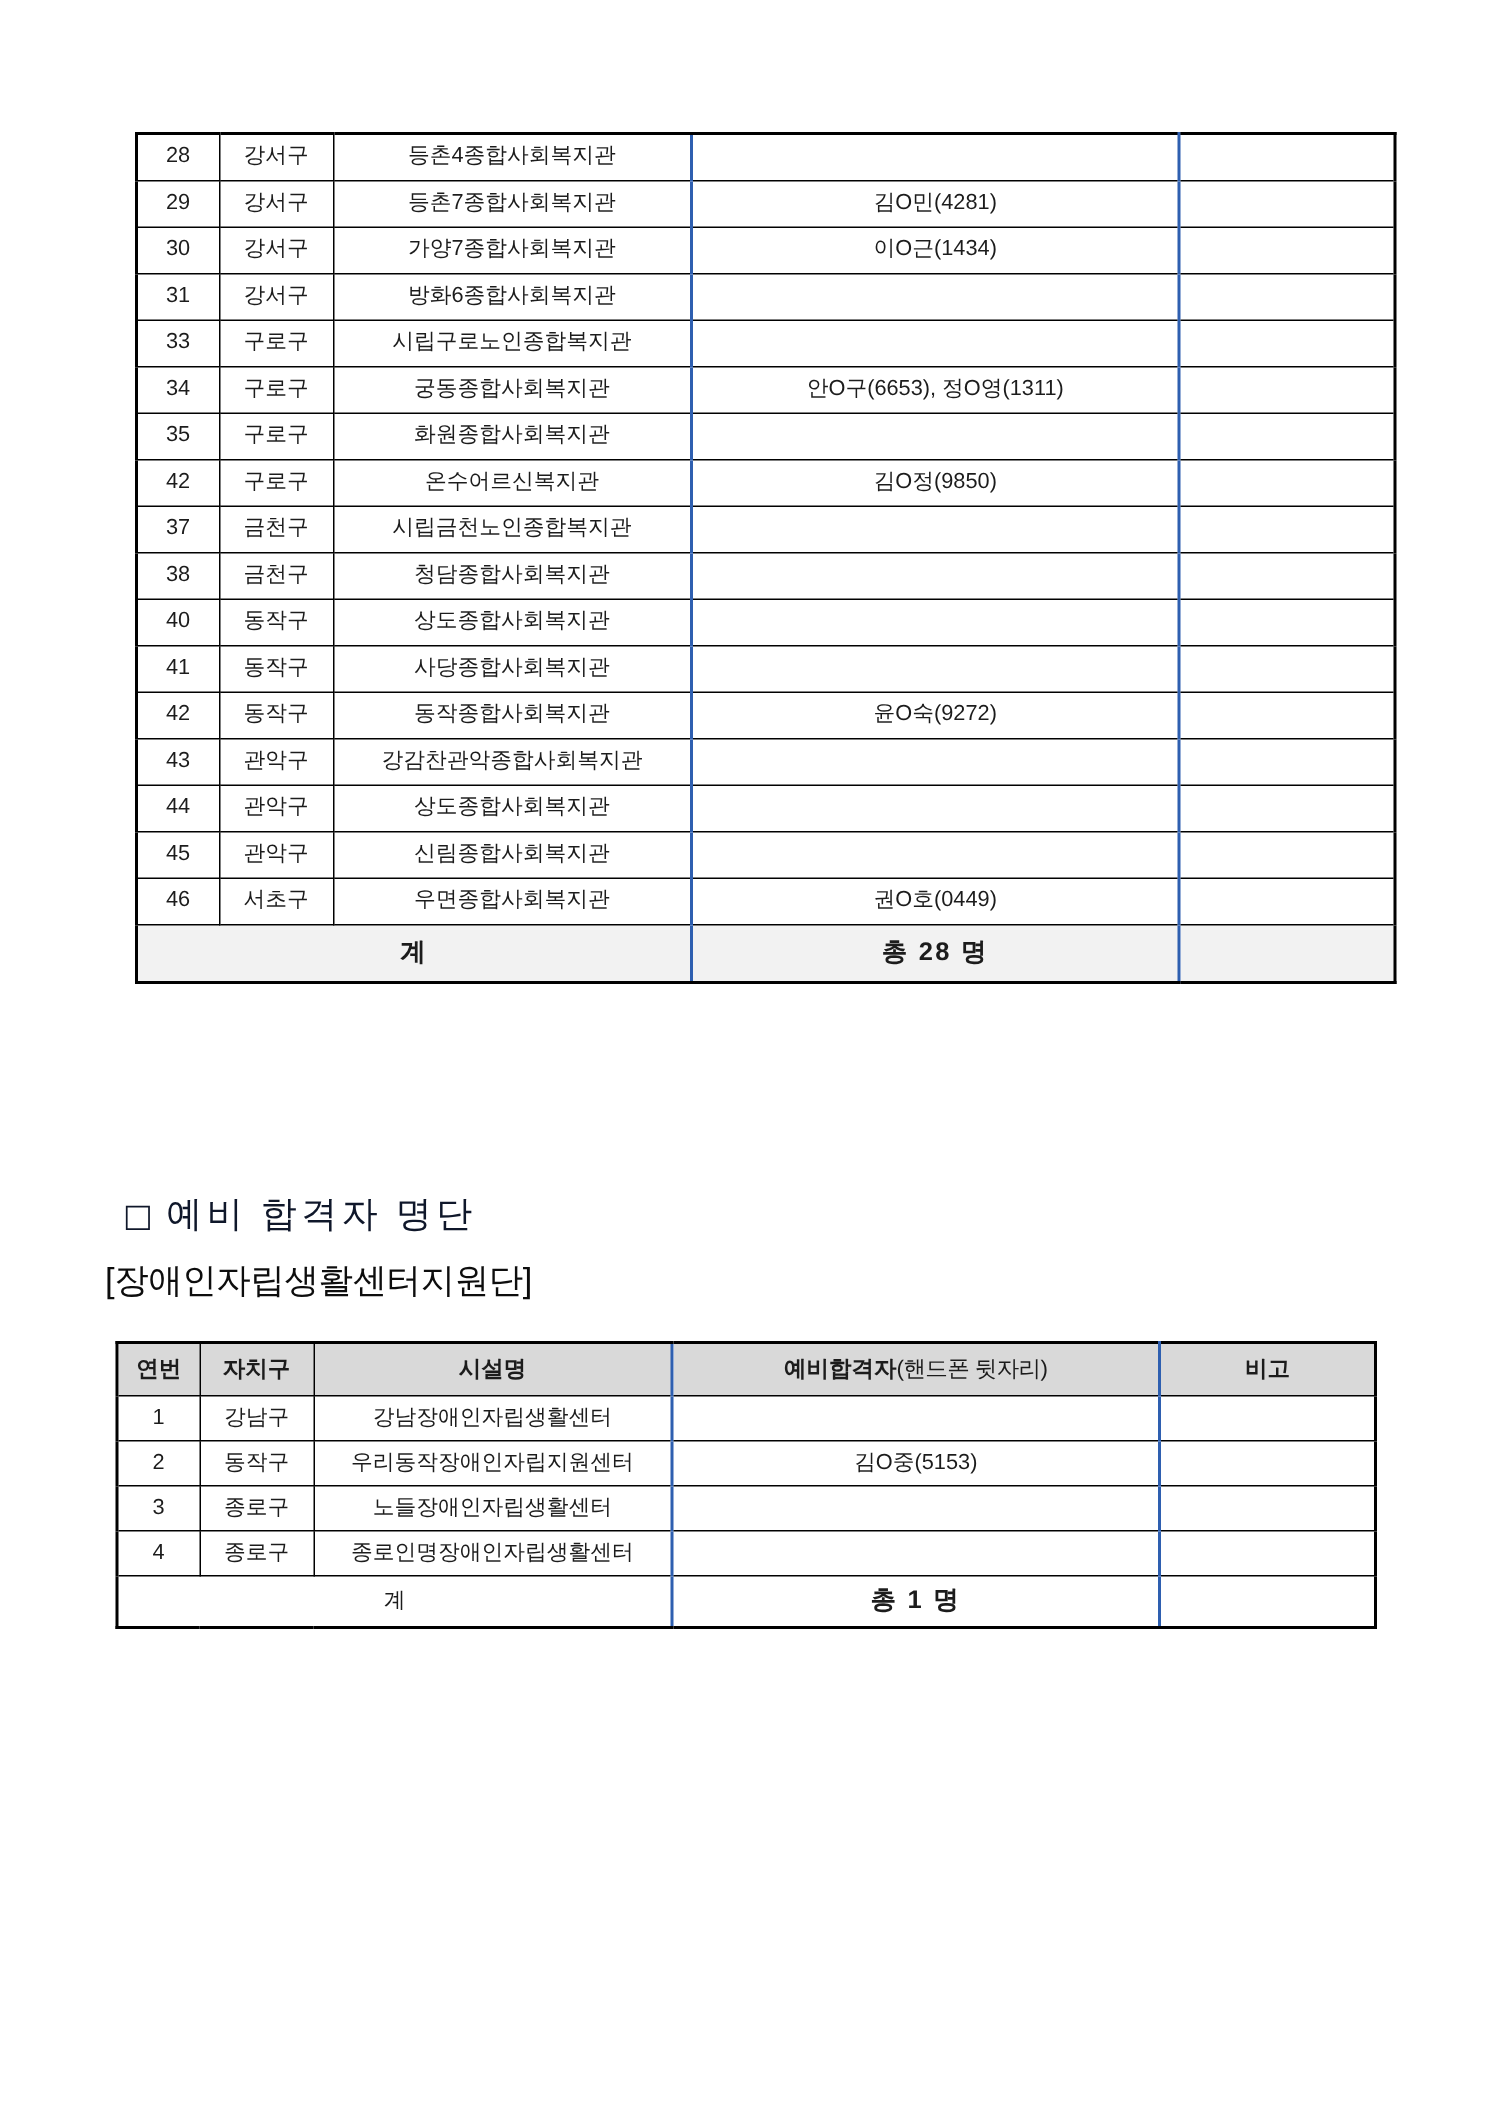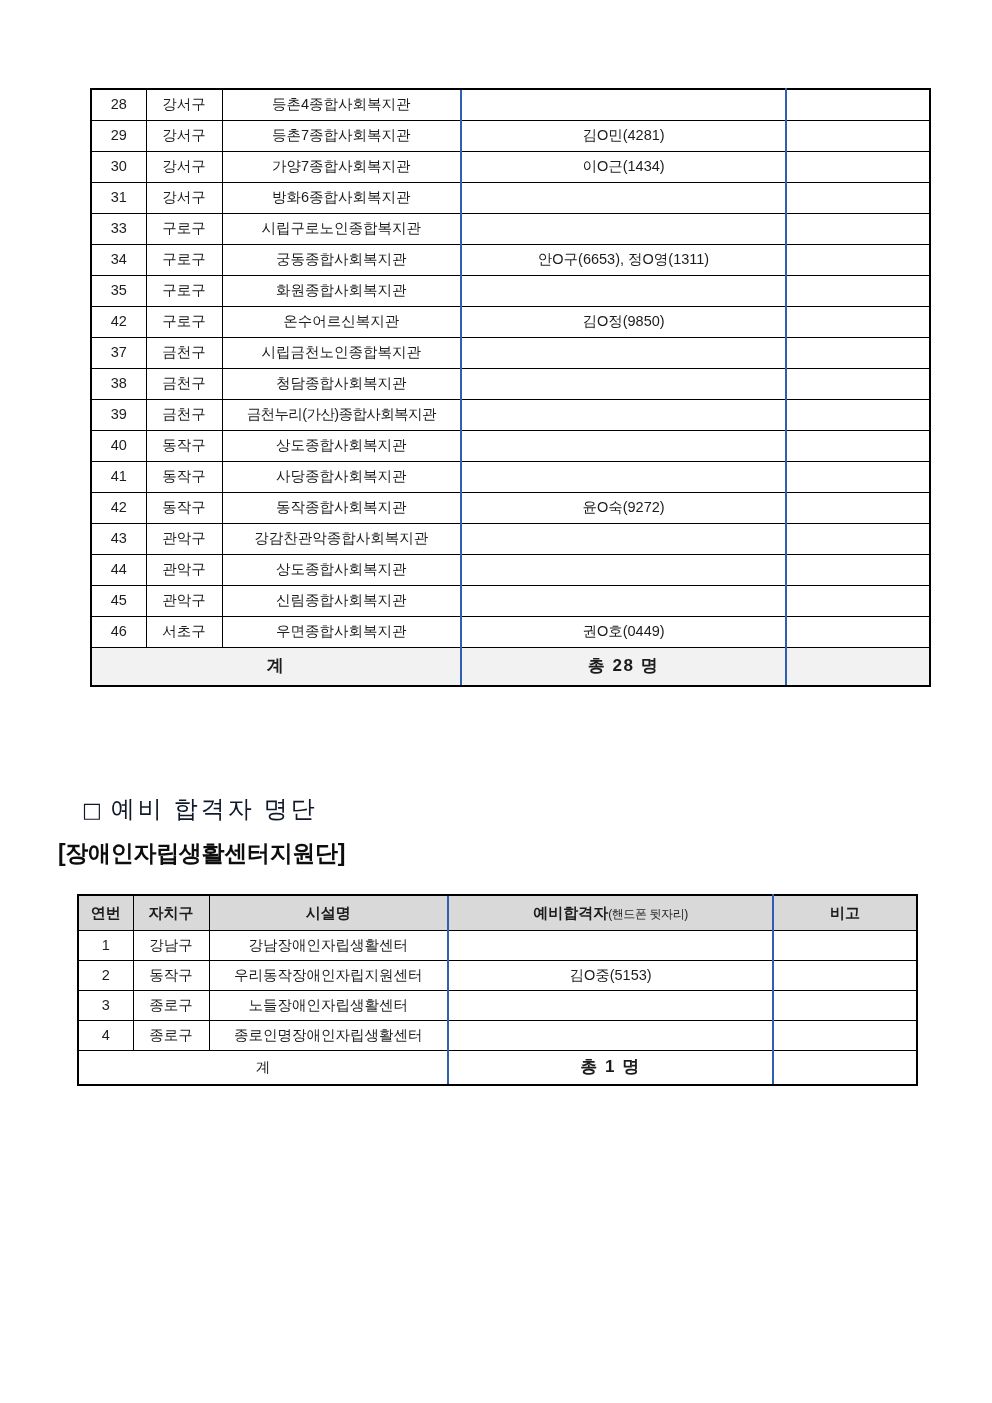--- a/index.html
+++ b/index.html
@@ -92,46 +92,46 @@
     color: #0f172a;
     white-space: nowrap;
   }
   .section-heading .box-glyph {
     font-family: "DejaVu Sans", sans-serif;
     font-size: 21px;
     letter-spacing: 0;
   }
   .section-subheading {
     position: absolute;
-    left: 58px;
+    left: 70px;
     top: 838px;
     font-family: "Liberation Sans", "DejaVu Sans", sans-serif;
     font-size: 23px;
-    font-weight: bold;
+    font-weight: normal;
     letter-spacing: -0.3px;
     color: #0d0d0d;
     white-space: nowrap;
   }
 
   
   #table-prelim {
     position: absolute;
     left: 77px;
     top: 894px;
     width: 839px;
   }
   #table-prelim tr.head-row th {
     height: 34px;
     background: #D9D9D9;
     font-weight: bold;
     font-size: 15px;
   }
   #table-prelim tr.head-row th .sub-note {
     font-weight: normal;
-    font-size: 12px;
+    font-size: 15px;
     letter-spacing: -0.4px;
   }
   #table-prelim tr.data-row td { height: 29px; }
   #table-prelim tr.total-row td {
     height: 33px;
     background: #ffffff;
   }
   #table-prelim tr.total-row td.sum-cell {
     font-weight: bold;
     font-size: 17px;
@@ -213,27 +213,20 @@
           <td class="frame-left">37</td>
           <td class="">금천구</td>
           <td class="">시립금천노인종합복지관</td>
           <td class="blue-l blue-r"></td>
           <td class="frame-right"></td>
         </tr>
         <tr class="data-row">
           <td class="frame-left">38</td>
           <td class="">금천구</td>
           <td class="">청담종합사회복지관</td>
-          <td class="blue-l blue-r"></td>
-          <td class="frame-right"></td>
-        </tr>
-        <tr class="data-row">
-          <td class="frame-left">39</td>
-          <td class="">금천구</td>
-          <td class="squeeze">금천누리(가산)종합사회복지관</td>
           <td class="blue-l blue-r"></td>
           <td class="frame-right"></td>
         </tr>
         <tr class="data-row">
           <td class="frame-left">40</td>
           <td class="">동작구</td>
           <td class="">상도종합사회복지관</td>
           <td class="blue-l blue-r"></td>
           <td class="frame-right"></td>
         </tr>

